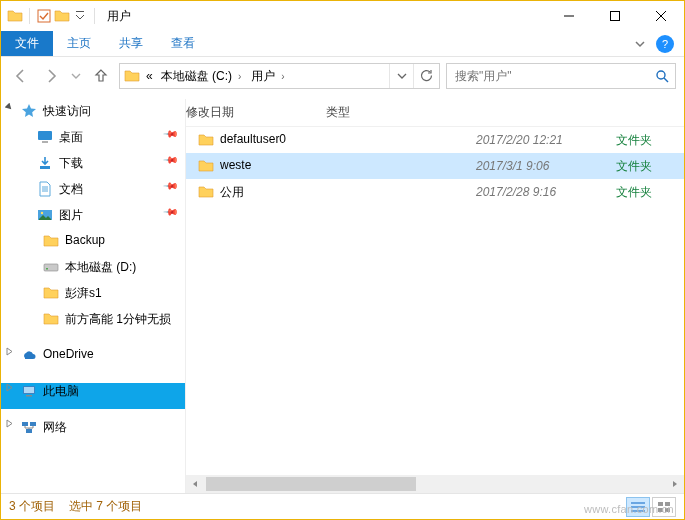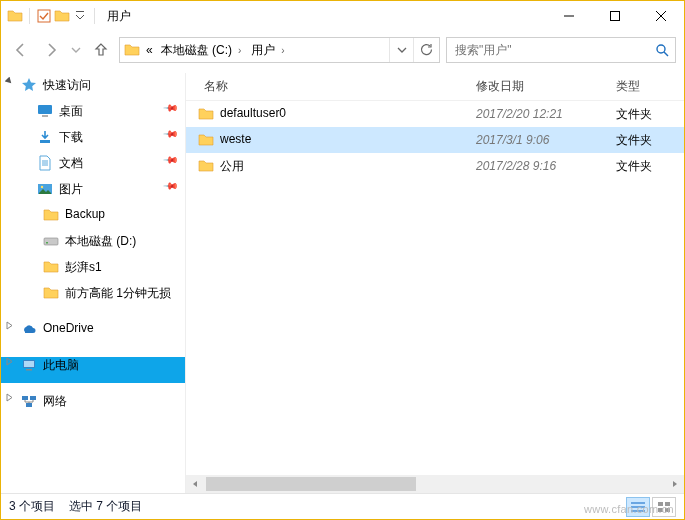--- a/index.html
+++ b/index.html
@@ -169,21 +169,21 @@
   .col-type { flex: 0 0 60px; }
   .rows { flex: 1; overflow: hidden; }
   .row {
     display: flex;
     align-items: center;
     height: 26px;
   }
   .row.selected { background: #cde8ff; }
   .row .rname { padding-left: 12px; flex: 0 0 290px; display: flex; align-items: flex-start; gap: 6px; }
   .row .rdate { flex: 0 0 140px; color: #777; font-size: 12px; font-style: italic;}
-  .row .rtype { flex: 0 0 60px; color: #000000; font-size: 12px;}
+  .row .rtype { flex: 0 0 60px; color: #15803d; font-size: 12px;}
   .hscroll {
     height: 18px;
     background: #f0f0f0;
     display: flex;
     align-items: center;
     position: relative;
   }
   .hscroll .btn { width: 18px; height: 18px; display: inline-flex; align-items: center; justify-content: center; color: #888; }
   .hscroll .thumb {
     position: absolute;
@@ -197,21 +197,21 @@
   .hscroll .btn.right { position: absolute; right: 0; }
   
   .status {
     height: 26px;
     border-top: 1px solid #e5e5e5;
     display: flex;
     align-items: center;
     padding: 0 8px;
     gap: 14px;
     font-size: 12px;
-    color: #0f172a;
+    color: #a16207;
   }
   .status .views { margin-left: auto; display: flex; gap: 2px; }
   .viewbtn {
     width: 24px; height: 20px; border: 1px solid #cfcfcf;
     display: inline-flex; align-items: center; justify-content: center;
   }
   .viewbtn.active { background: #cde8ff; border-color: #8cc3ee; }
   .watermark {
     position: absolute;
     right: 10px;
@@ -268,20 +268,34 @@
           </svg>
       </div>
       <div class="winbtn close">
         <svg width="10" height="10" viewBox="0 0 10 10">
             <path d="M0 0l10 10M10 0L0 10" stroke="#000" stroke-width="1"></path>
           </svg>
       </div>
     </div>
   </div>
 
+  <div class="ribbon">
+    <div class="tab file">文件</div>
+    <div class="tab">主页</div>
+    <div class="tab">共享</div>
+    <div class="tab">查看</div>
+    <div class="ribbon-right">
+      <span class="chev">
+        <svg width="12" height="12" viewBox="0 0 12 12">
+            <path d="M2 4l4 4 4-4" fill="none" stroke="#777" stroke-width="1.5"></path>
+          </svg>
+      </span>
+      <span class="help">?</span>
+    </div>
+  </div>
 
   <div class="navbar">
     <div class="navbtn">
       <svg width="18" height="18" viewBox="0 0 18 18">
           <path d="M11 3l-6 6 6 6" fill="none" stroke="currentColor" stroke-width="1.6"></path>
         </svg>
     </div>
     <div class="navbtn">
       <svg width="18" height="18" viewBox="0 0 18 18">
           <path d="M7 3l6 6-6 6" fill="none" stroke="currentColor" stroke-width="1.6"></path>
@@ -484,21 +498,20 @@
               <path d="M4 7v2h8V7M8 9v1" stroke="#888" fill="none"></path>
             </svg>
         </span>
         <span class="label">网络</span>
       </div>
 
     </div>
 
     <div class="filepane">
       <div class="columns">
-        <div class="col-name">名称</div>
         <div class="col-date">修改日期</div>
         <div class="col-type">类型</div>
       </div>
       <div class="rows" id="file-rows">
       <div class="row">
             <div class="rname">
               <span>
                 <svg width="16" height="16" viewBox="0 0 16 16">
                   <path d="M1 3h5l2 2h7v8H1z" fill="#ffd15c" stroke="#e0a030" stroke-width="0.6"></path>
                 </svg>

